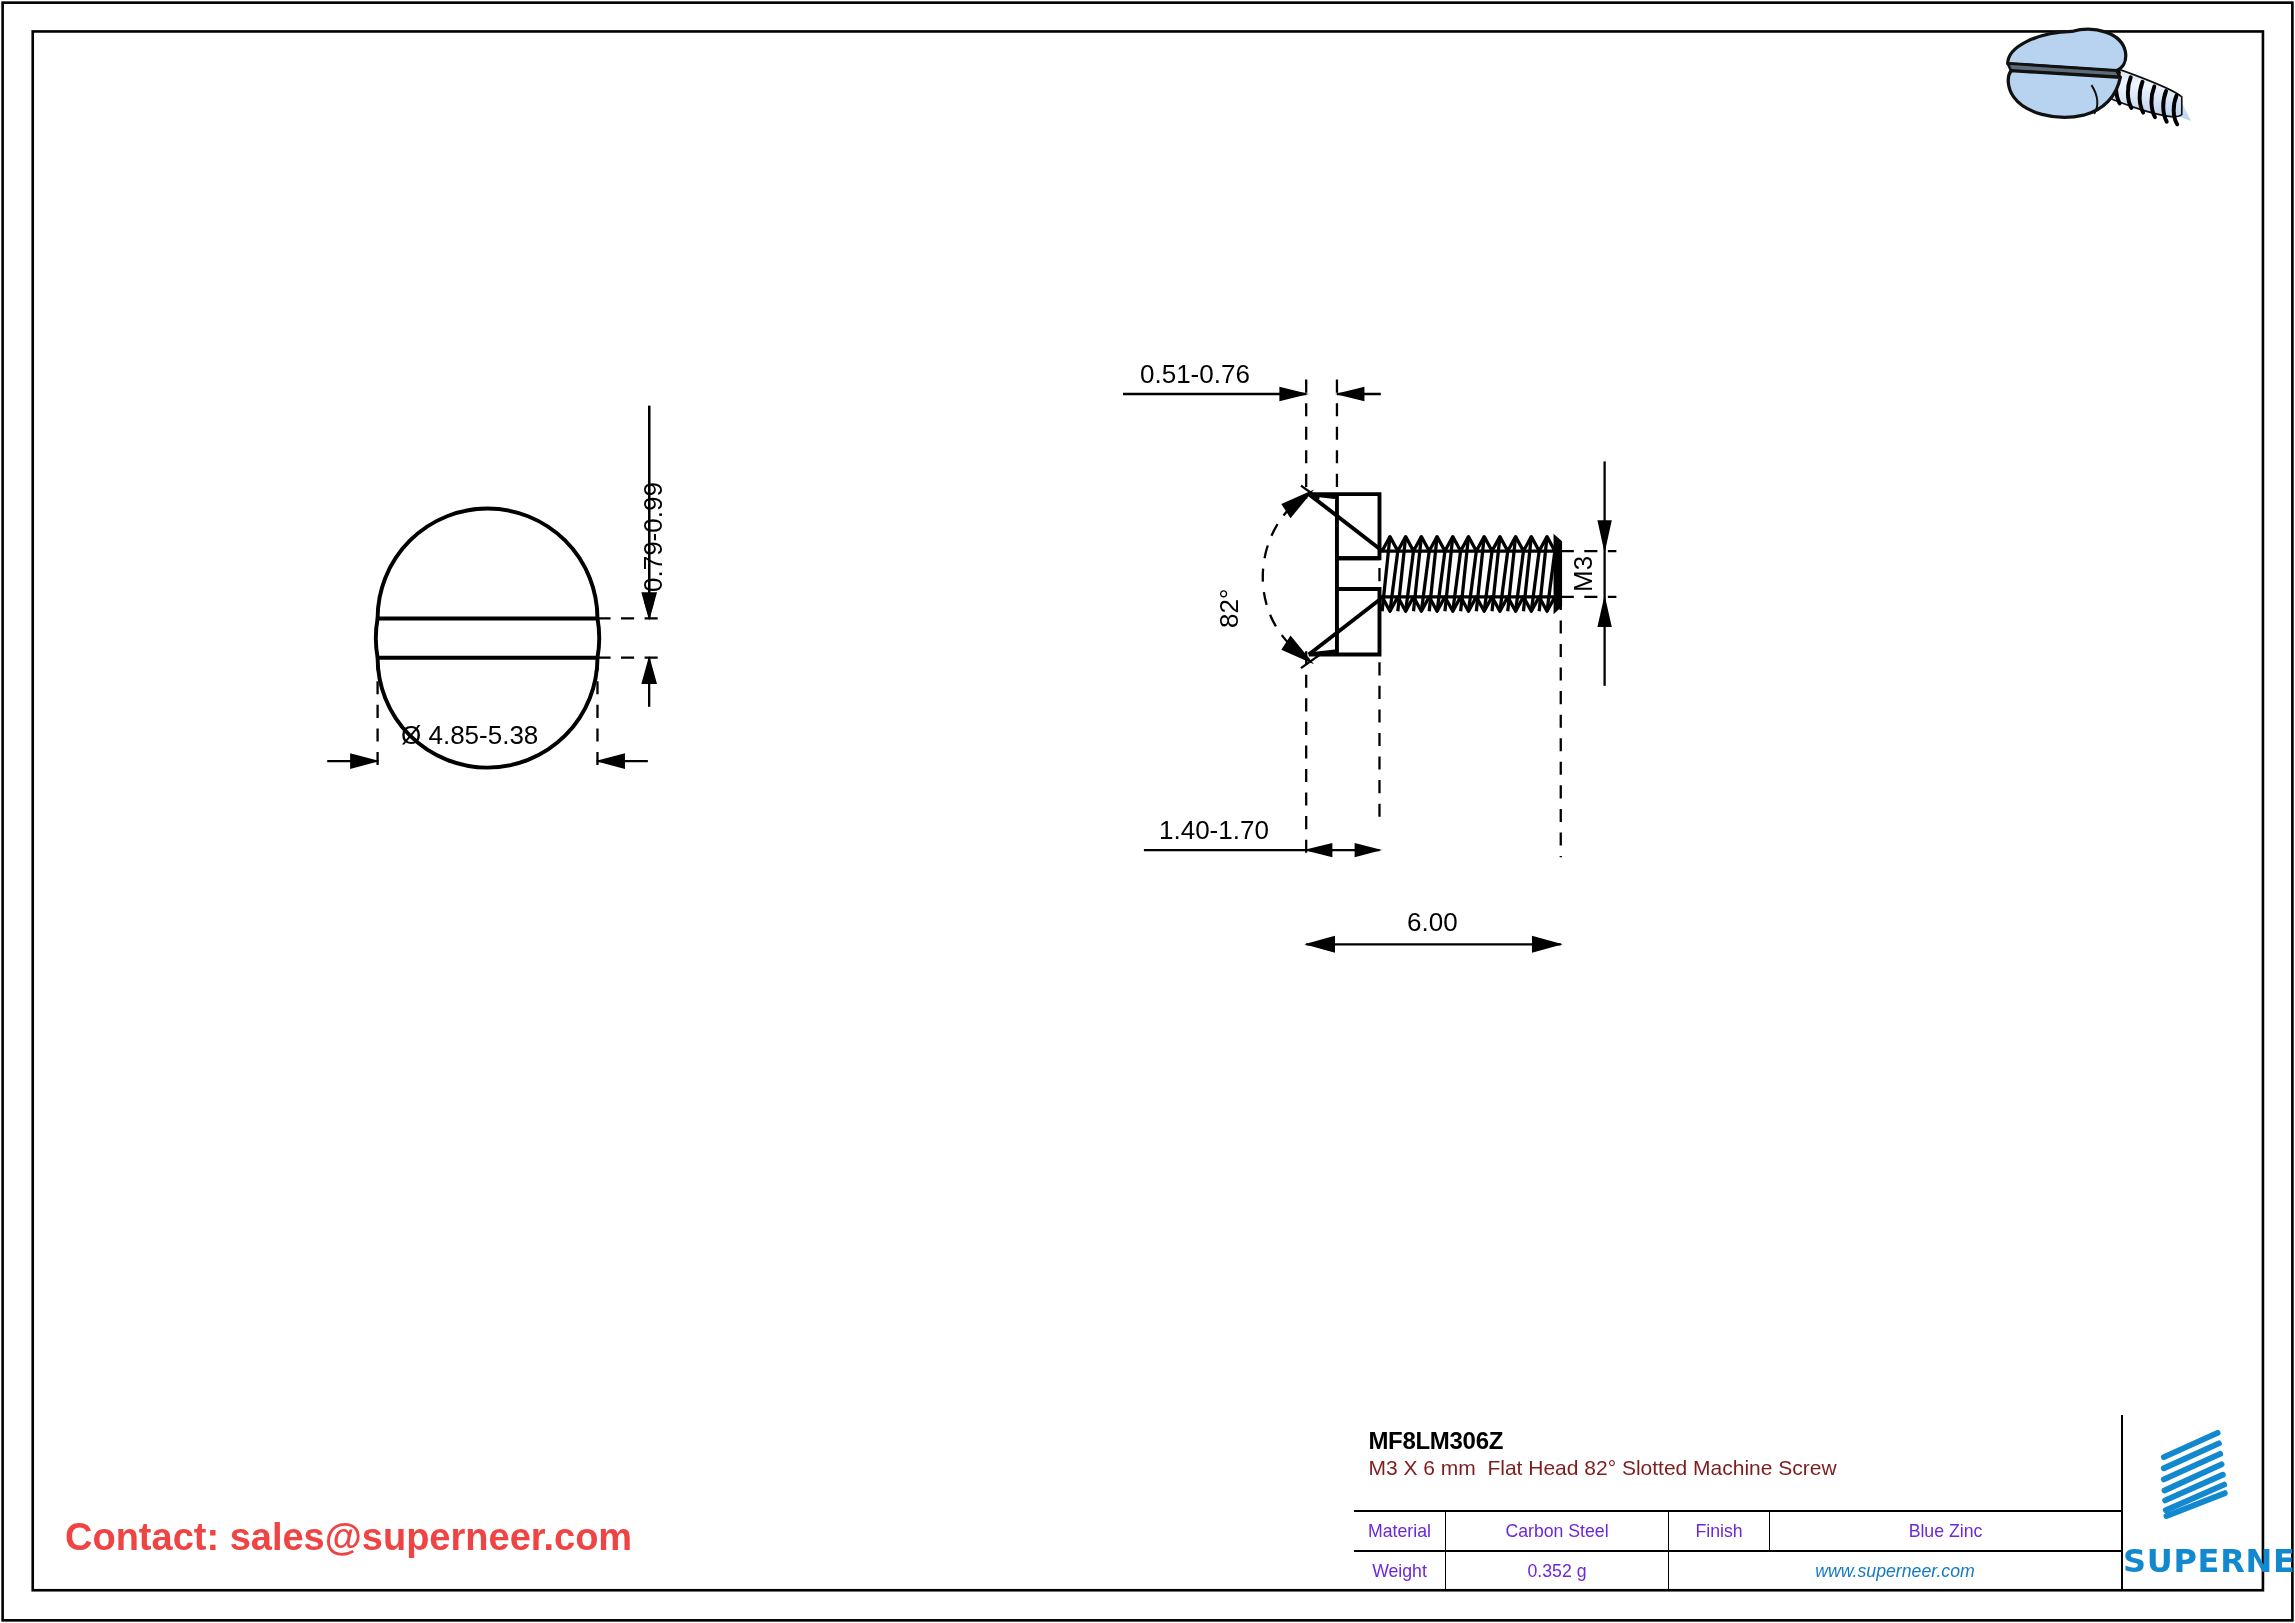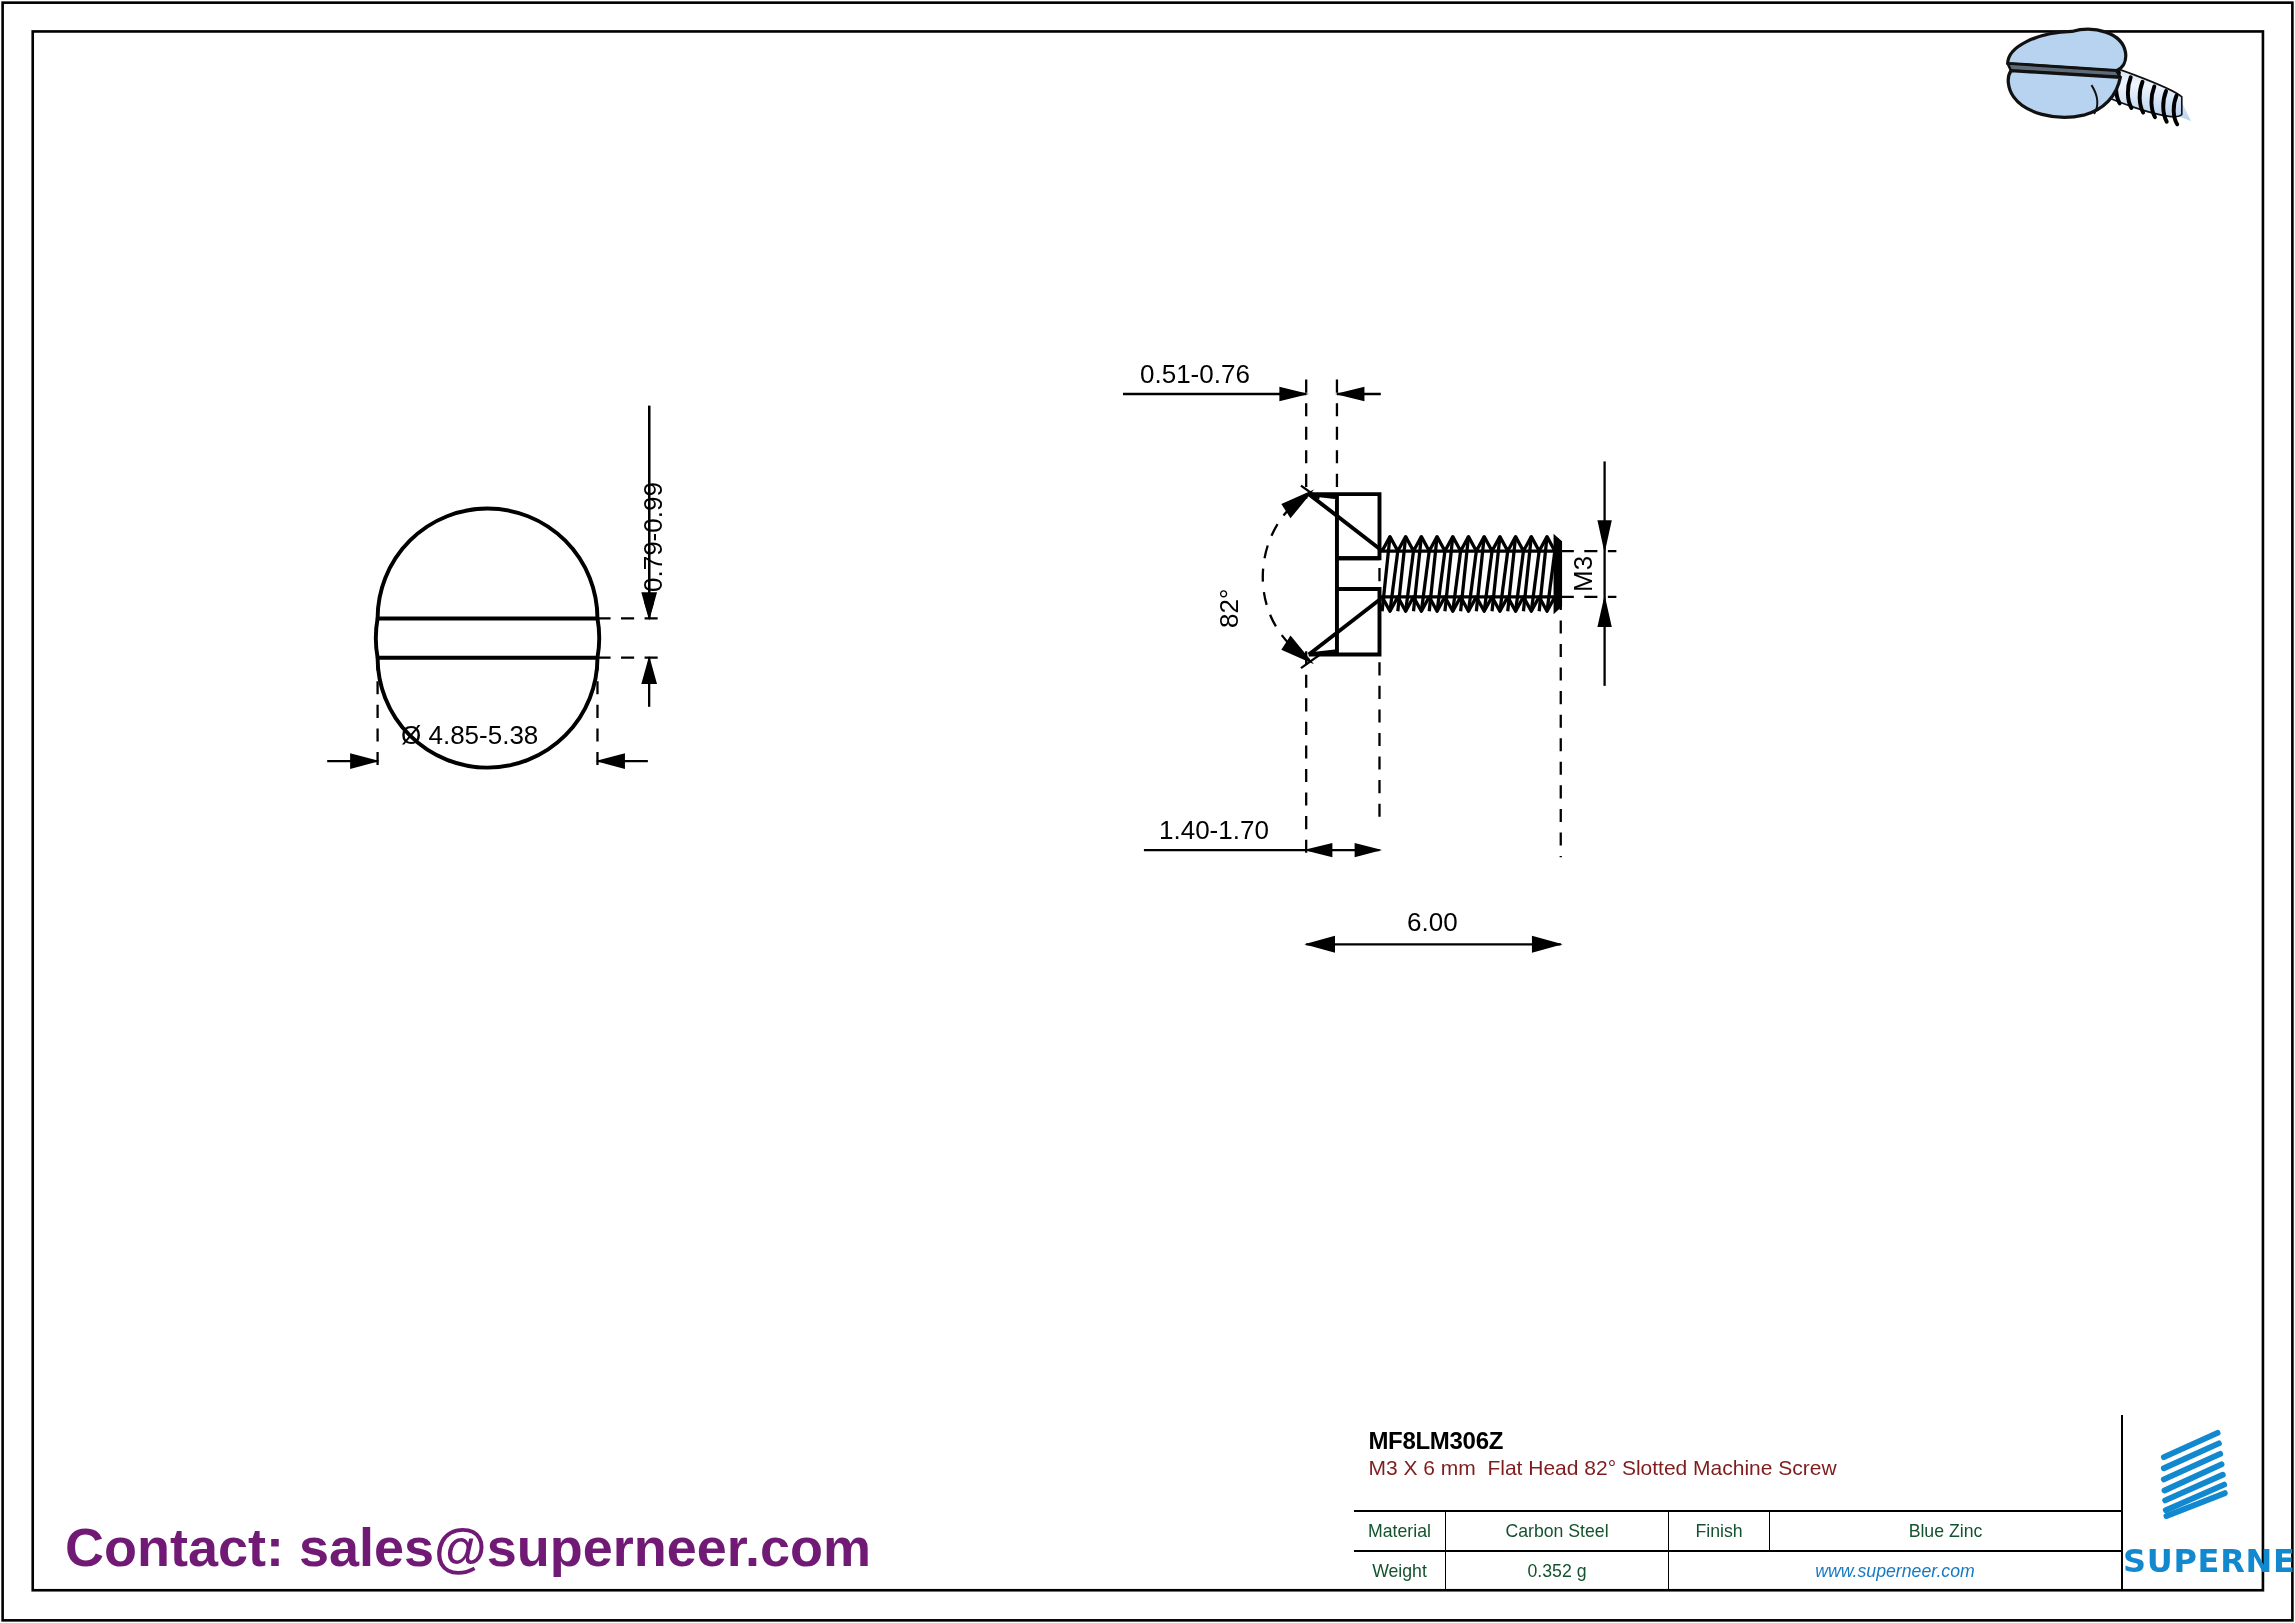--- a/index.html
+++ b/index.html
@@ -57,21 +57,21 @@
     display: flex;
     flex: 1 1 0;
     box-sizing: border-box;
   }
   #tb-row-material { border-bottom: 2px solid #000; }
   .tb-cell {
     display: flex; align-items: center; justify-content: center;
     box-sizing: border-box;
     border-right: 1.3px solid #000;
     font-size: 17.7px;
-    color: #14532d;
+    color: #6d28d9;
     height: 100%;
   }
   .tb-cell:last-child { border-right: none; }
   .c-material-label { width: 92px; }
   .c-material-value { width: 223px; }
   .c-finish-label  { width: 101px; }
   .c-finish-value  { flex: 1; }
   .c-weight-label  { width: 92px; }
   .c-weight-value  { width: 223px; }
   .c-website       { flex: 1; border-right: none; font-style: italic; }
@@ -93,23 +93,23 @@
     font-size: 32px;
     font-weight: bold;
     letter-spacing: 0.7px;
     color: #1288ce;
     font-family: "DejaVu Sans", sans-serif;
   }
   
   #contact-line {
     position: absolute;
     left: 65px; top: 1516px;
-    font-size: 54px;
+    font-size: 38px;
     font-weight: bold;
-    color: #701a75;
+    color: #ef4444;
     white-space: pre;
     font-family: "Liberation Sans", sans-serif;
   }
   
   .dim {
     position: absolute;
     font-size: 26px;
     color: #000;
     white-space: pre;
     font-family: "Liberation Sans", sans-serif;

